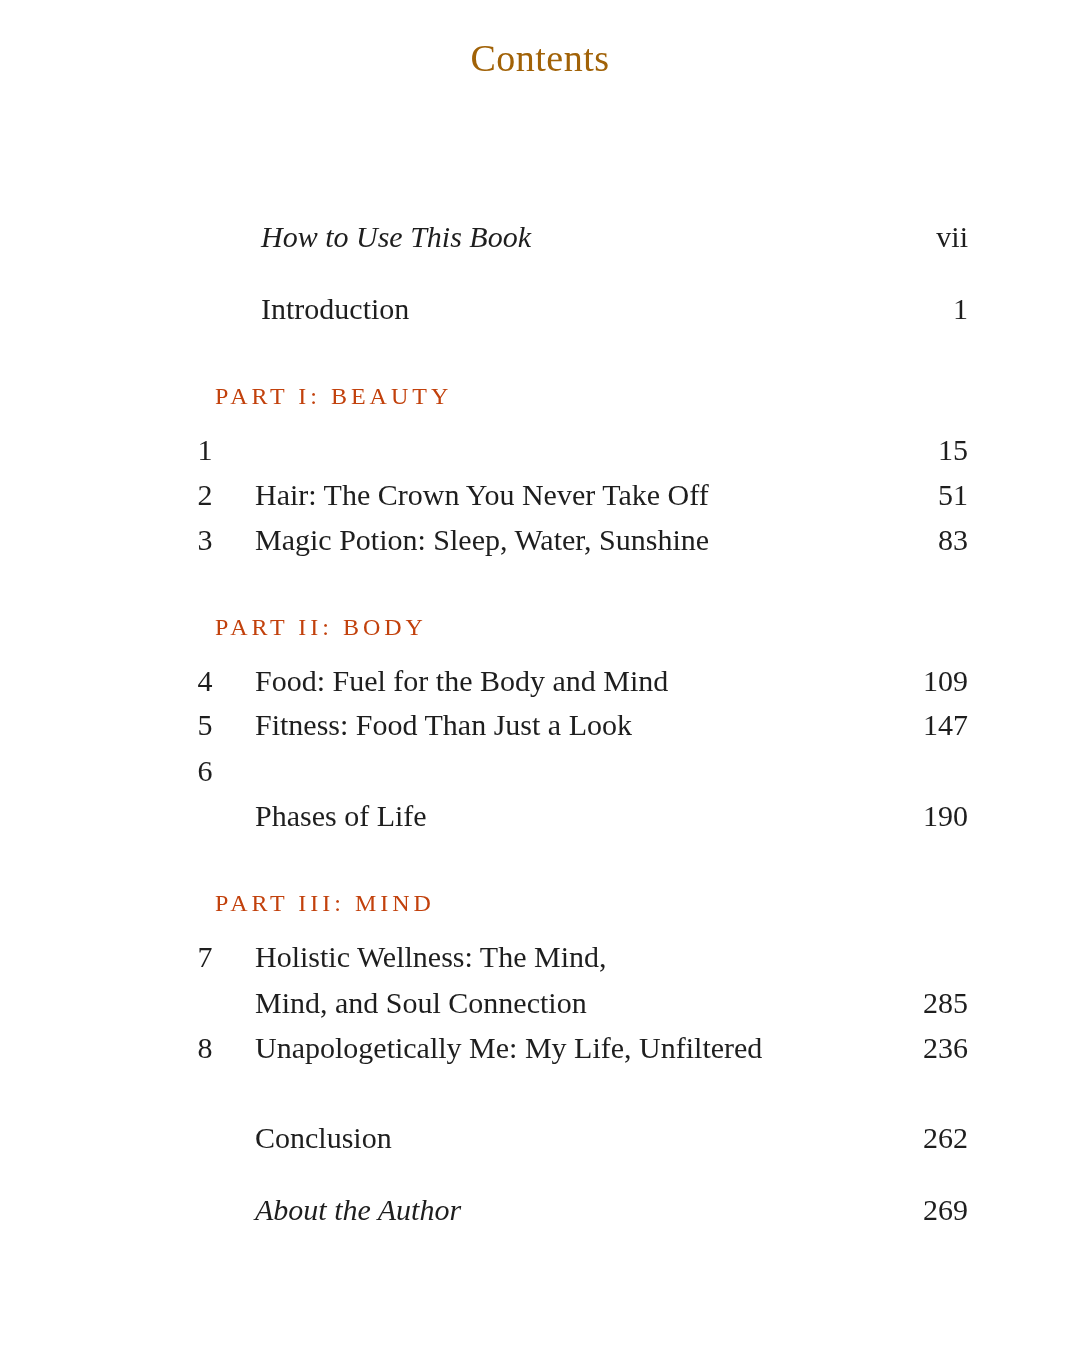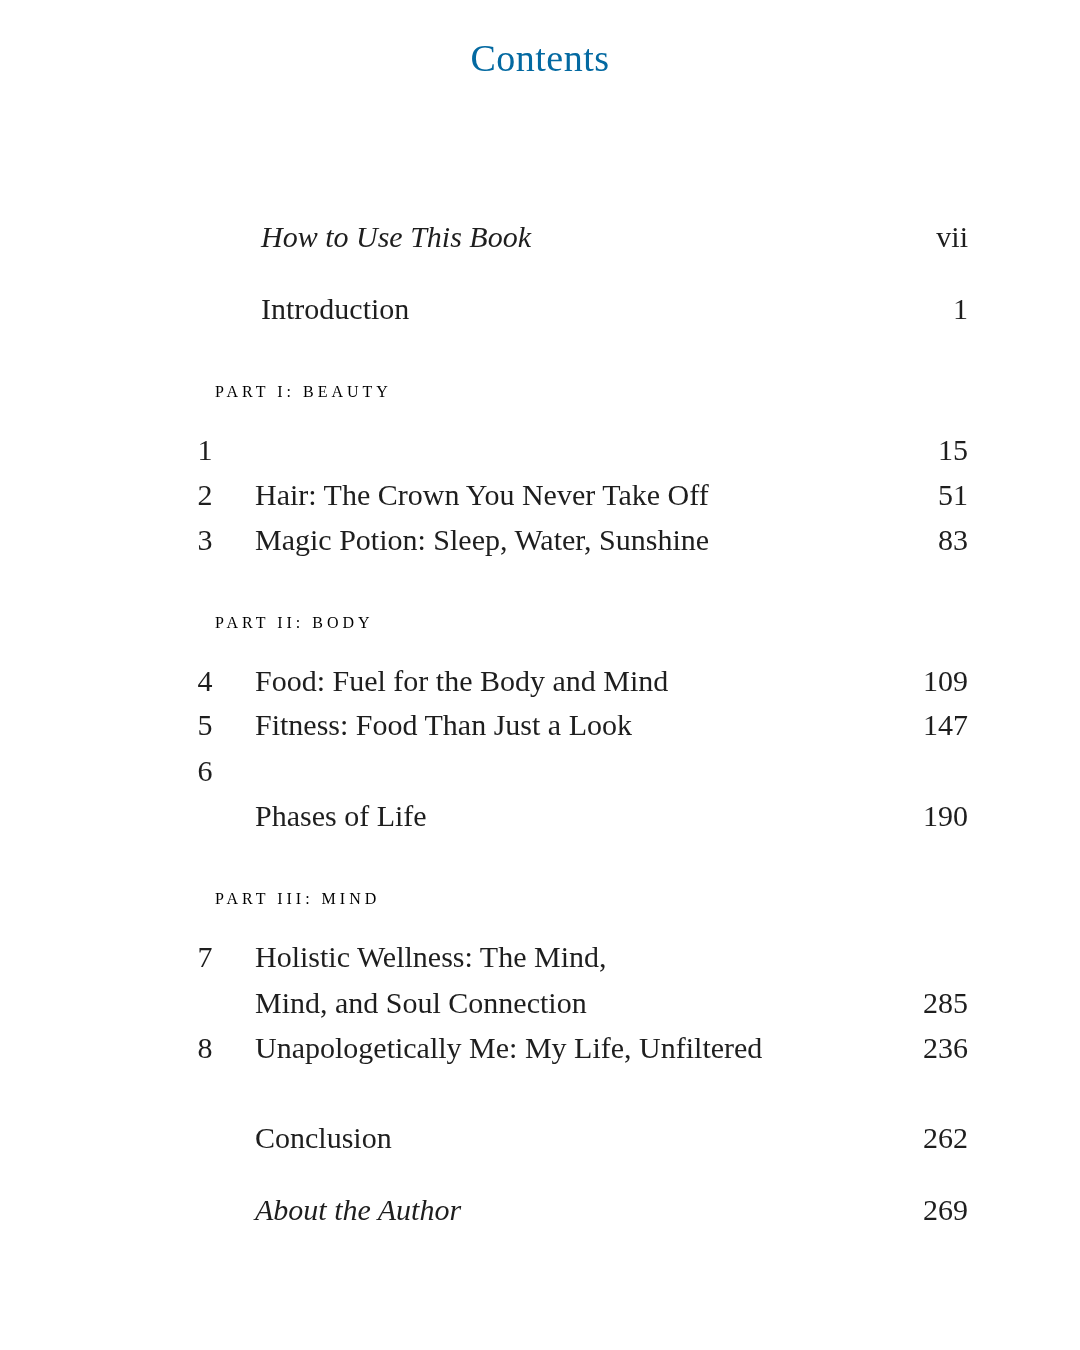--- a/index.html
+++ b/index.html
@@ -1,27 +1,27 @@
 <!DOCTYPE html>
 <html><head>
 <meta charset="utf-8">
 <style>
   html, body { margin:0; padding:0; background:#ffffff; }
   body { width:1080px; height:1350px; position:relative; overflow:hidden;
          font-family:"Liberation Serif","DejaVu Serif",serif; color:#1e1e1e; }
   .title { position:absolute; top:36px; left:0; width:1080px; text-align:center;
-           font-size:38px; letter-spacing:0.5px; color:#0369a1; }
+           font-size:38px; letter-spacing:0.5px; color:#a16207; }
   .row { position:absolute; left:12px; width:1080px; height:40px; font-size:30px;margin-left:28px; }
   .row .num { position:absolute; left:150px; width:30px; text-align:center; }
   .row .label { position:absolute; left:215px; white-space:nowrap; }
   .row .label.front { left:221px; }
   .row .page { position:absolute; right:152px; text-align:center; }
   .italic { font-style:italic; }
-  .part { position:absolute; left:215px; font-size:16px; letter-spacing:4px;
-          font-variant:small-caps; text-transform:uppercase; color:#000000; }
+  .part { position:absolute; left:215px; font-size:24px; letter-spacing:4px;
+          font-variant:small-caps; text-transform:uppercase; color:#c2410c; }
 </style>
 </head>
 <body>
 
 <div class="title">Contents</div>
 
 <div class="row" style="top:220px">
   <span class="label front italic">How to Use This Book</span>
   <span class="page">vii</span>
 </div>

